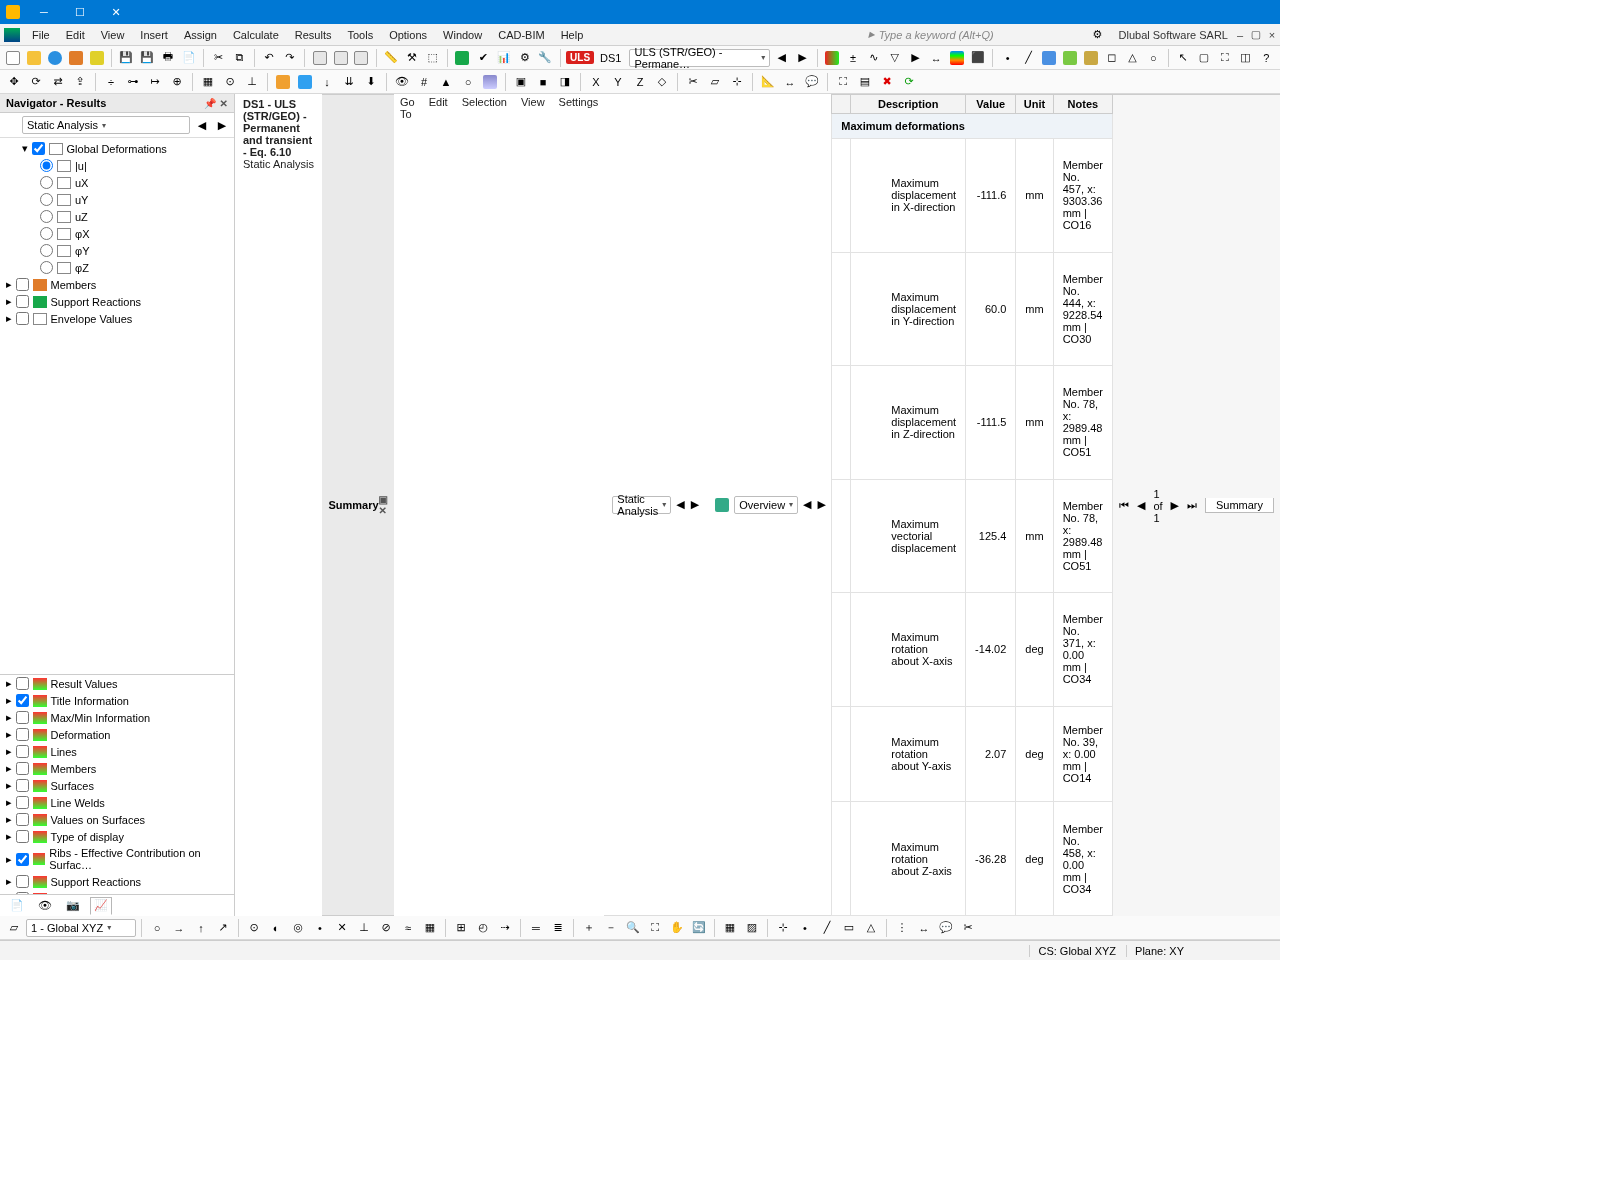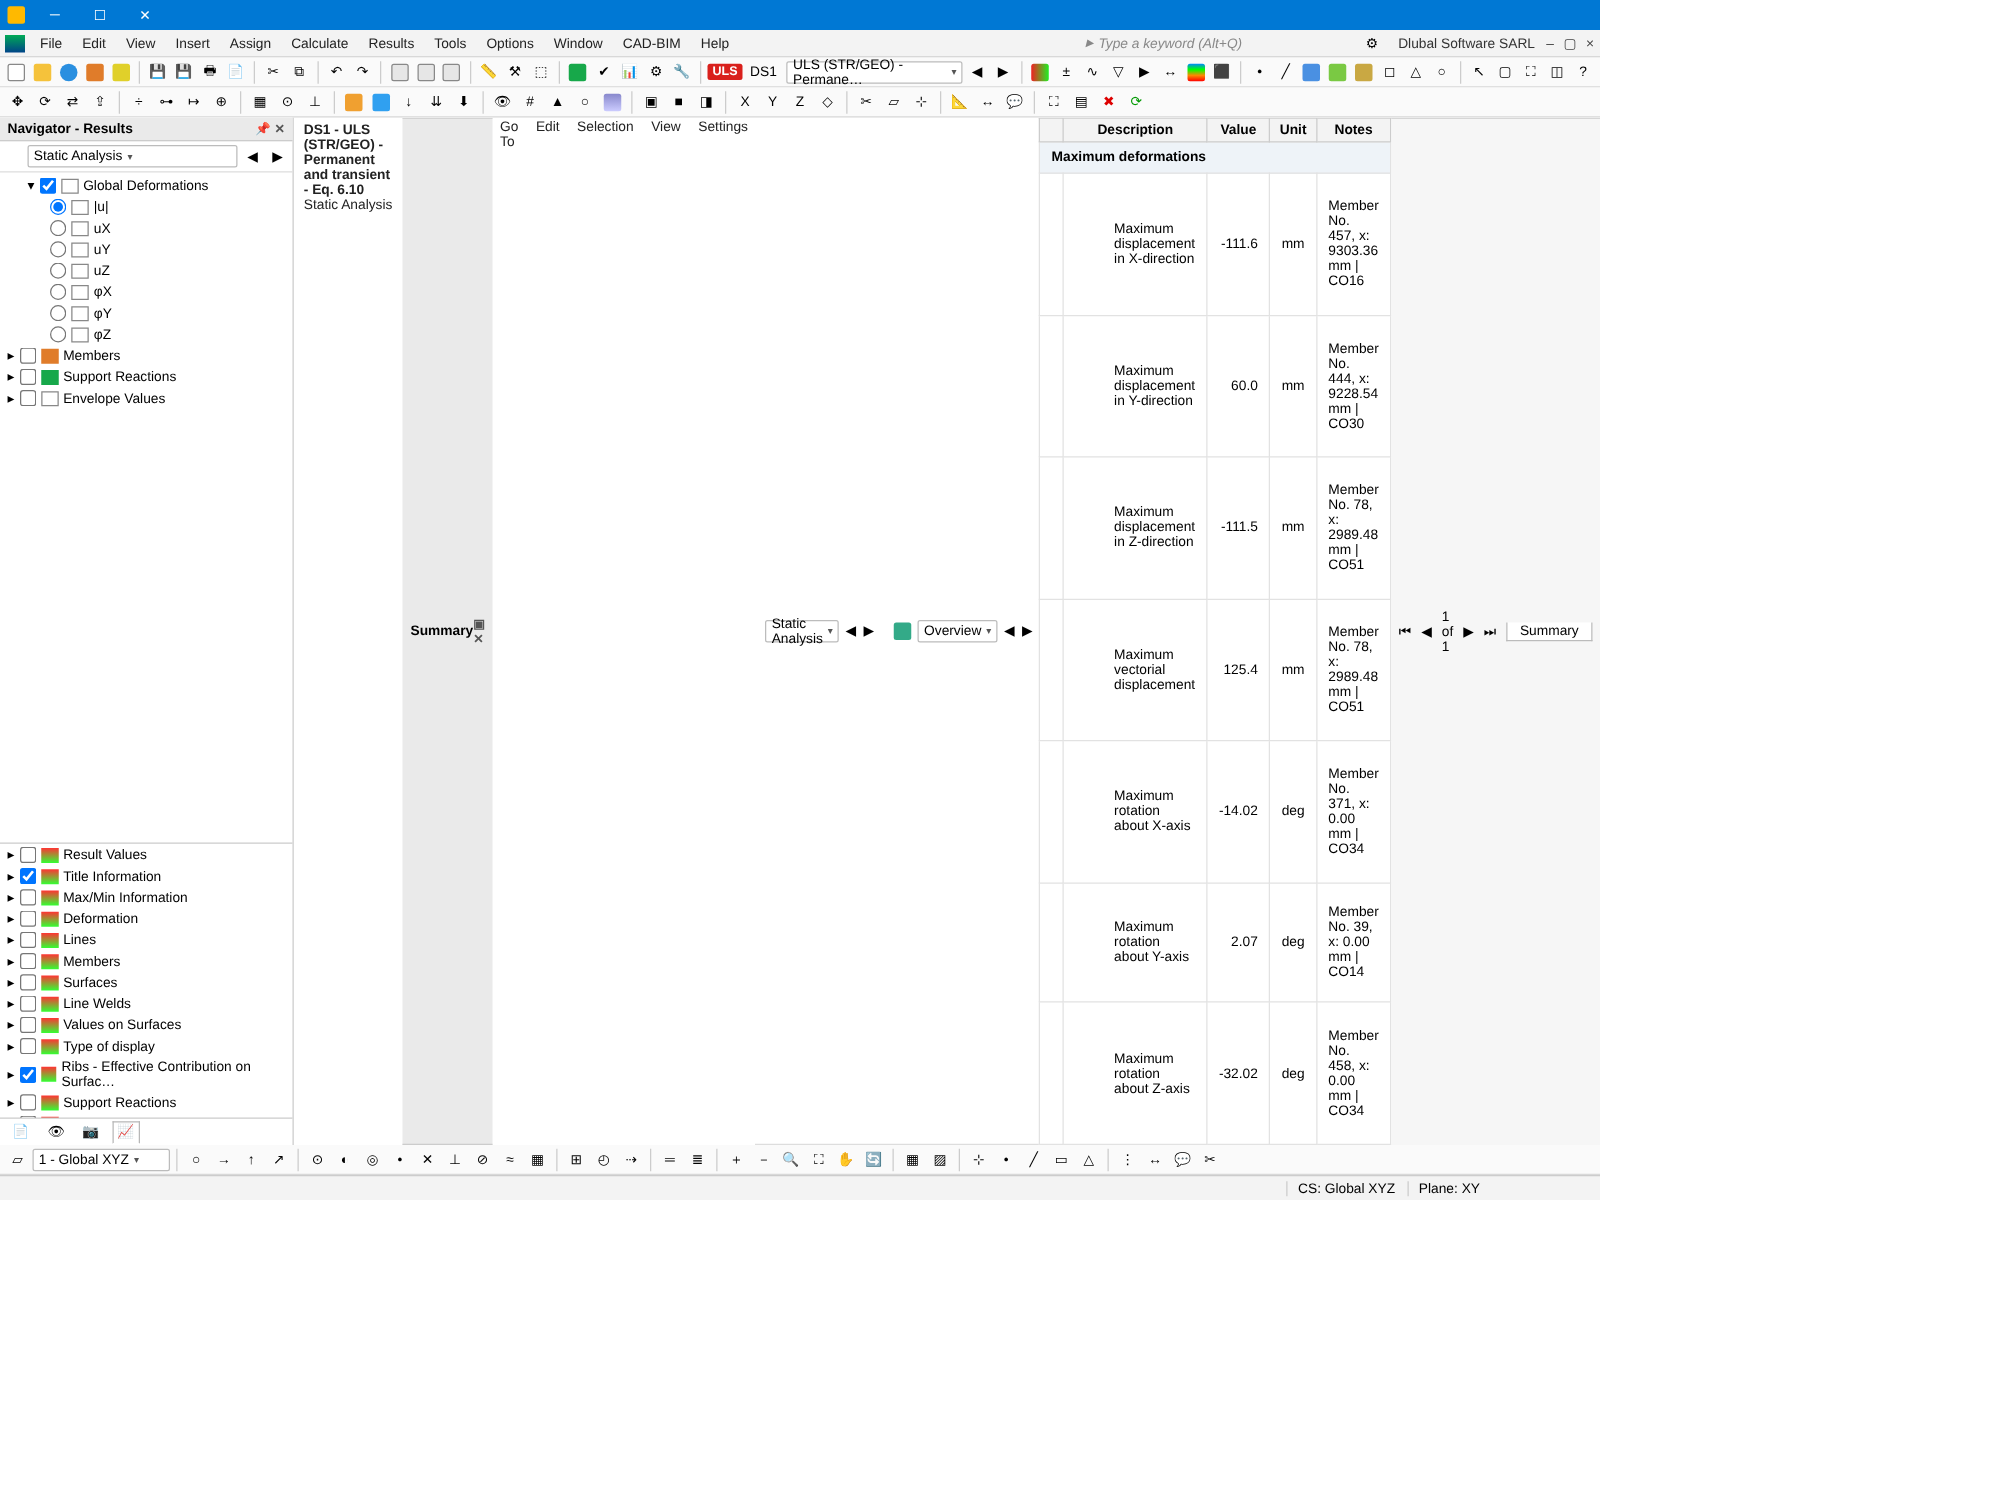--- a/index.html
+++ b/index.html
@@ -631,21 +631,21 @@
           <tr>
             <td></td>
             <td style="padding-left:40px">Maximum rotation about Y-axis</td>
             <td class="num">2.07</td>
             <td>deg</td>
             <td>Member No. 39, x: 0.00 mm | CO14</td>
           </tr>
           <tr>
             <td></td>
             <td style="padding-left:40px">Maximum rotation about Z-axis</td>
-            <td class="num">-32.02</td>
+            <td class="num">-36.28</td>
             <td>deg</td>
             <td>Member No. 458, x: 0.00 mm | CO34</td>
           </tr>
         </tbody>
     </table>
     <div class="sum-pager">
       <span>⏮</span>
       <span>◀</span>
       <span>1 of 1</span>
       <span>▶</span>

